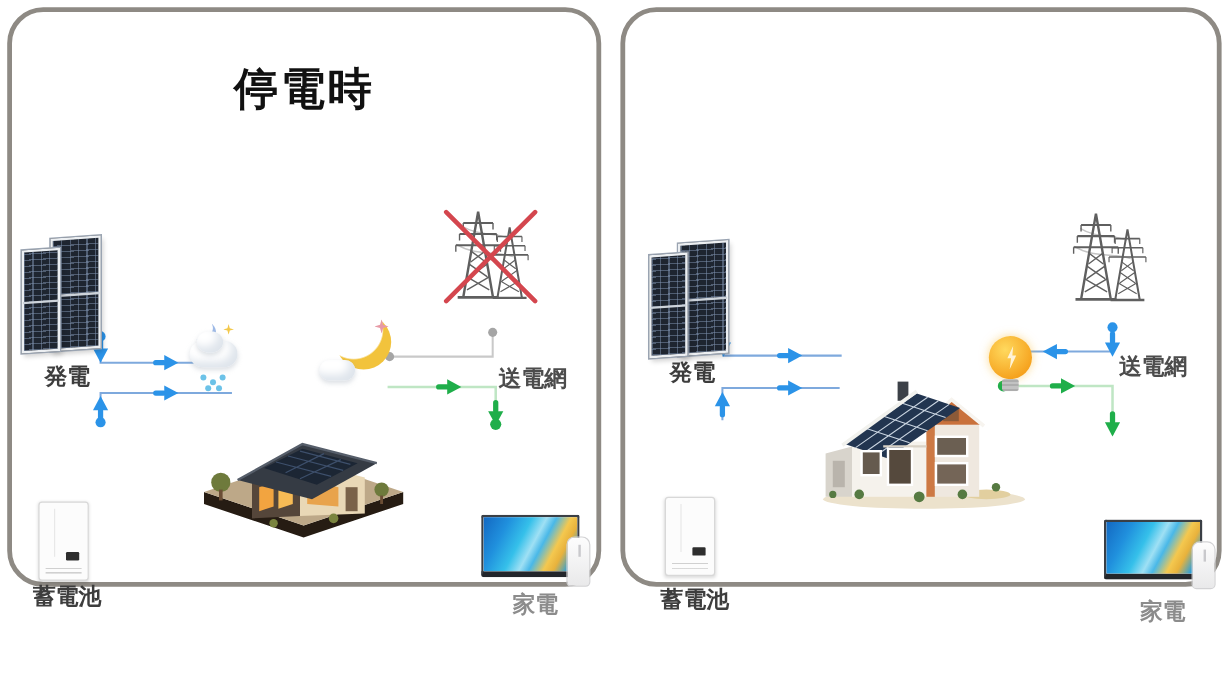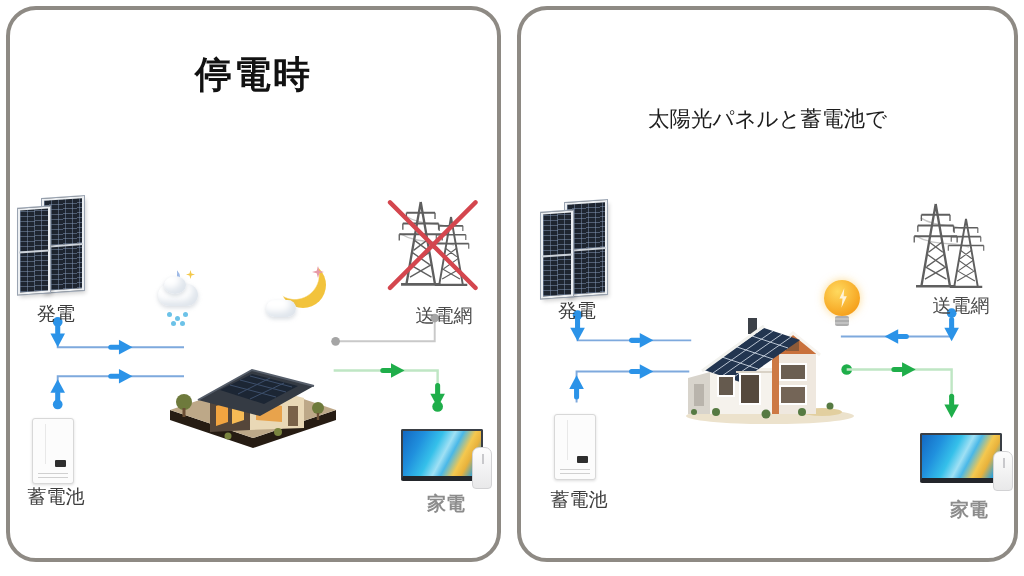--- a/index.html
+++ b/index.html
@@ -4,38 +4,38 @@
 <style>
   :root{
     --panel-border:#8e8a84; --arrow-blue:#2b93e8; --line-blue:#7ea9dd;
     --arrow-green:#1fae4a; --line-green:#bfe6c4; --line-gray:#c9c9c9;
     --dot-gray:#a5a5a5; --cross-red:#d4464e;
   }
   *{margin:0;padding:0;box-sizing:border-box;}
   html,body{background:#fff;}
   body{width:1024px;height:576px;position:relative;overflow:hidden;
        font-family:"Liberation Sans","DejaVu Sans",sans-serif;color:#1d1d1d;}
-  .panel{position:absolute;top:6px;height:556px;background:#fff;
+  .panel{position:absolute;top:6px;height:483px;background:#fff;
          border:4px solid var(--panel-border);border-radius:30px;}
   #panel-left{left:6px;width:495px;}
   #panel-right{left:517px;width:501px;}
   .p-title{position:absolute;top:40px;left:0;right:0;text-align:center;
            font-size:37px;font-weight:700;letter-spacing:2px;color:#111;}
   .p-sub{position:absolute;top:94px;left:0;right:0;text-align:center;
          font-size:21.5px;font-weight:500;line-height:30px;color:#1c1c1c;}
   .flow{position:absolute;inset:0;width:100%;height:100%;z-index:1;pointer-events:none;}
   .l-blue{stroke:var(--line-blue);stroke-width:2;fill:none;}
   .l-gray{stroke:var(--line-gray);stroke-width:2;fill:none;}
   .l-green{stroke:var(--line-green);stroke-width:2.5;fill:none;}
   .ab{fill:var(--arrow-blue);} .ag{fill:var(--arrow-green);}
   .dot-b{fill:var(--arrow-blue);} .dot-g{fill:var(--arrow-green);} .dot-x{fill:var(--dot-gray);}
   .pylon{stroke:#5f5f5f;fill:none;}
   .wires{stroke:#c4c4c4;stroke-width:1.4;fill:none;}
   .xcross{stroke:var(--cross-red);stroke-width:4.5;stroke-linecap:round;fill:none;}
-  .nl{position:absolute;z-index:3;font-size:19px;font-weight:400;color:#3d3d3d;text-align:center;}
+  .nl{position:absolute;z-index:3;font-size:19px;font-weight:700;color:#3d3d3d;text-align:center;}
   .nl.gray{color:#8c8c8c;font-weight:600;}
   .abs{position:absolute;z-index:2;}
   
   .solar{transform:skewY(-4deg);}
   .sp{position:absolute;background-color:#1e2530;border:2px solid #eceff2;
       box-shadow:0 0 0 1px #9aa4b2,2px 3px 4px rgba(0,0,0,.18);
       background-image:repeating-linear-gradient(90deg,rgba(130,150,180,.5) 0 1px,transparent 1px 7px),
                        repeating-linear-gradient(0deg,rgba(130,150,180,.5) 0 1px,transparent 1px 5px);}
   .sp::after{content:"";position:absolute;left:-1px;right:-1px;top:50%;height:2px;background:#cdd3da;}
   .sp1{left:0;top:8px;width:32px;height:86px;z-index:2;}
@@ -183,21 +183,20 @@
 
   <div class="nl" style="left:398px;top:293px;width:72px;color:#4c4c4c;">送電網</div>
 
   <div class="abs tv" style="left:391px;top:419px;width:82px;height:52px;"></div>
   <div class="abs hum" style="left:462px;top:437px;width:20px;height:42px;"></div>
   <div class="nl gray" style="left:404px;top:481px;width:64px;">家電</div>
 </div>
 
 <div class="panel" id="panel-right">
   <div class="p-sub">
-    <div>太陽光パネルと蓄電池で</div>
   </div>
 
   <svg class="flow" viewBox="0 0 501 564">
 
     <g>
       <path class="l-blue" d="M55 314 V340 H172"></path>
       <circle class="dot-b" cx="55" cy="314" r="5"></circle>
       <use href="#arrow" class="ab" transform="translate(55,330) rotate(90)"></use>
       <use href="#arrow" class="ab" transform="translate(122,340)"></use>
     </g>

